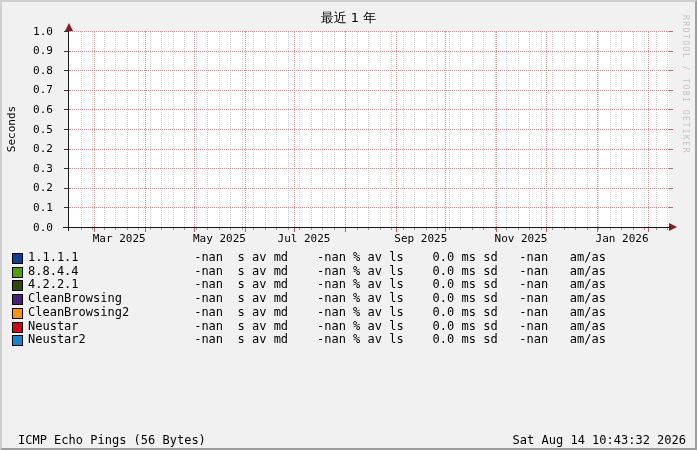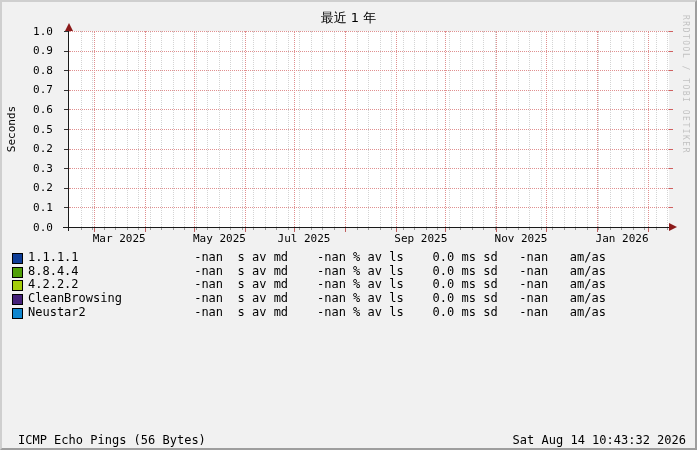--- a/index.html
+++ b/index.html
@@ -258,26 +258,34 @@
   <div class="legend" id="legend">
       <div class="legend-row">
         <div class="swatch" style="background: rgb(14, 61, 151);"></div>
         <div class="legend-text">1.1.1.1                -nan  s av md    -nan % av ls    0.0 ms sd   -nan   am/as</div>
       </div>
       <div class="legend-row">
         <div class="swatch" style="background: rgb(79, 159, 7);"></div>
         <div class="legend-text">8.8.4.4                -nan  s av md    -nan % av ls    0.0 ms sd   -nan   am/as</div>
       </div>
       <div class="legend-row">
-        <div class="swatch" style="background: rgb(164, 205, 11);"></div>
-        <div class="legend-text">4.2.2.2                -nan  s av md    -nan % av ls    0.0 ms sd   -nan   am/as</div>
+        <div class="swatch" style="background: rgb(47, 71, 8);"></div>
+        <div class="legend-text">4.2.2.1                -nan  s av md    -nan % av ls    0.0 ms sd   -nan   am/as</div>
       </div>
       <div class="legend-row">
         <div class="swatch" style="background: rgb(69, 33, 122);"></div>
         <div class="legend-text">CleanBrowsing          -nan  s av md    -nan % av ls    0.0 ms sd   -nan   am/as</div>
+      </div>
+      <div class="legend-row">
+        <div class="swatch" style="background: rgb(247, 148, 8);"></div>
+        <div class="legend-text">CleanBrowsing2         -nan  s av md    -nan % av ls    0.0 ms sd   -nan   am/as</div>
+      </div>
+      <div class="legend-row">
+        <div class="swatch" style="background: rgb(202, 13, 18);"></div>
+        <div class="legend-text">Neustar                -nan  s av md    -nan % av ls    0.0 ms sd   -nan   am/as</div>
       </div>
       <div class="legend-row">
         <div class="swatch" style="background: rgb(15, 134, 207);"></div>
         <div class="legend-text">Neustar2               -nan  s av md    -nan % av ls    0.0 ms sd   -nan   am/as</div>
       </div>
     </div>
 
   <div class="footer-left">ICMP Echo Pings (56 Bytes)</div>
   <div class="footer-right">Sat Aug 14 10:43:32 2026</div>
 </div>

